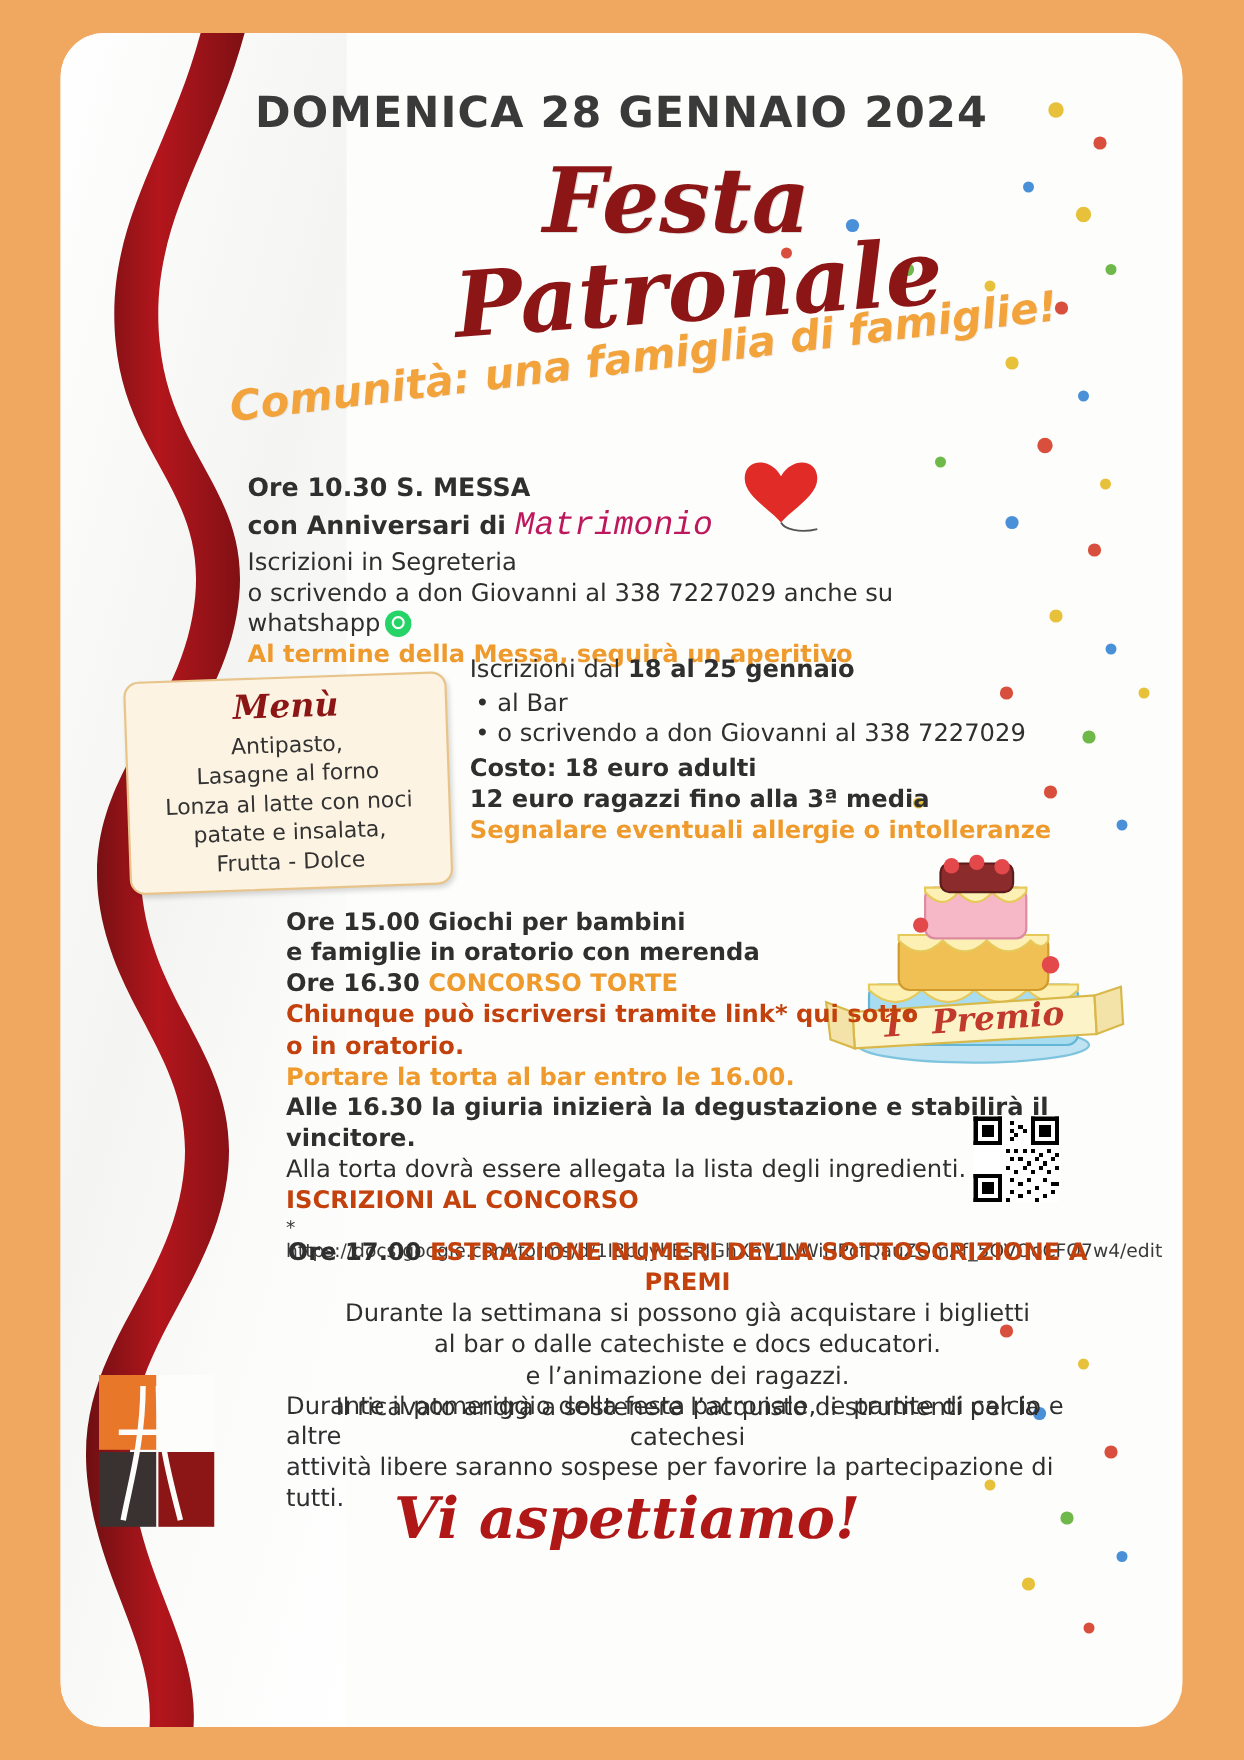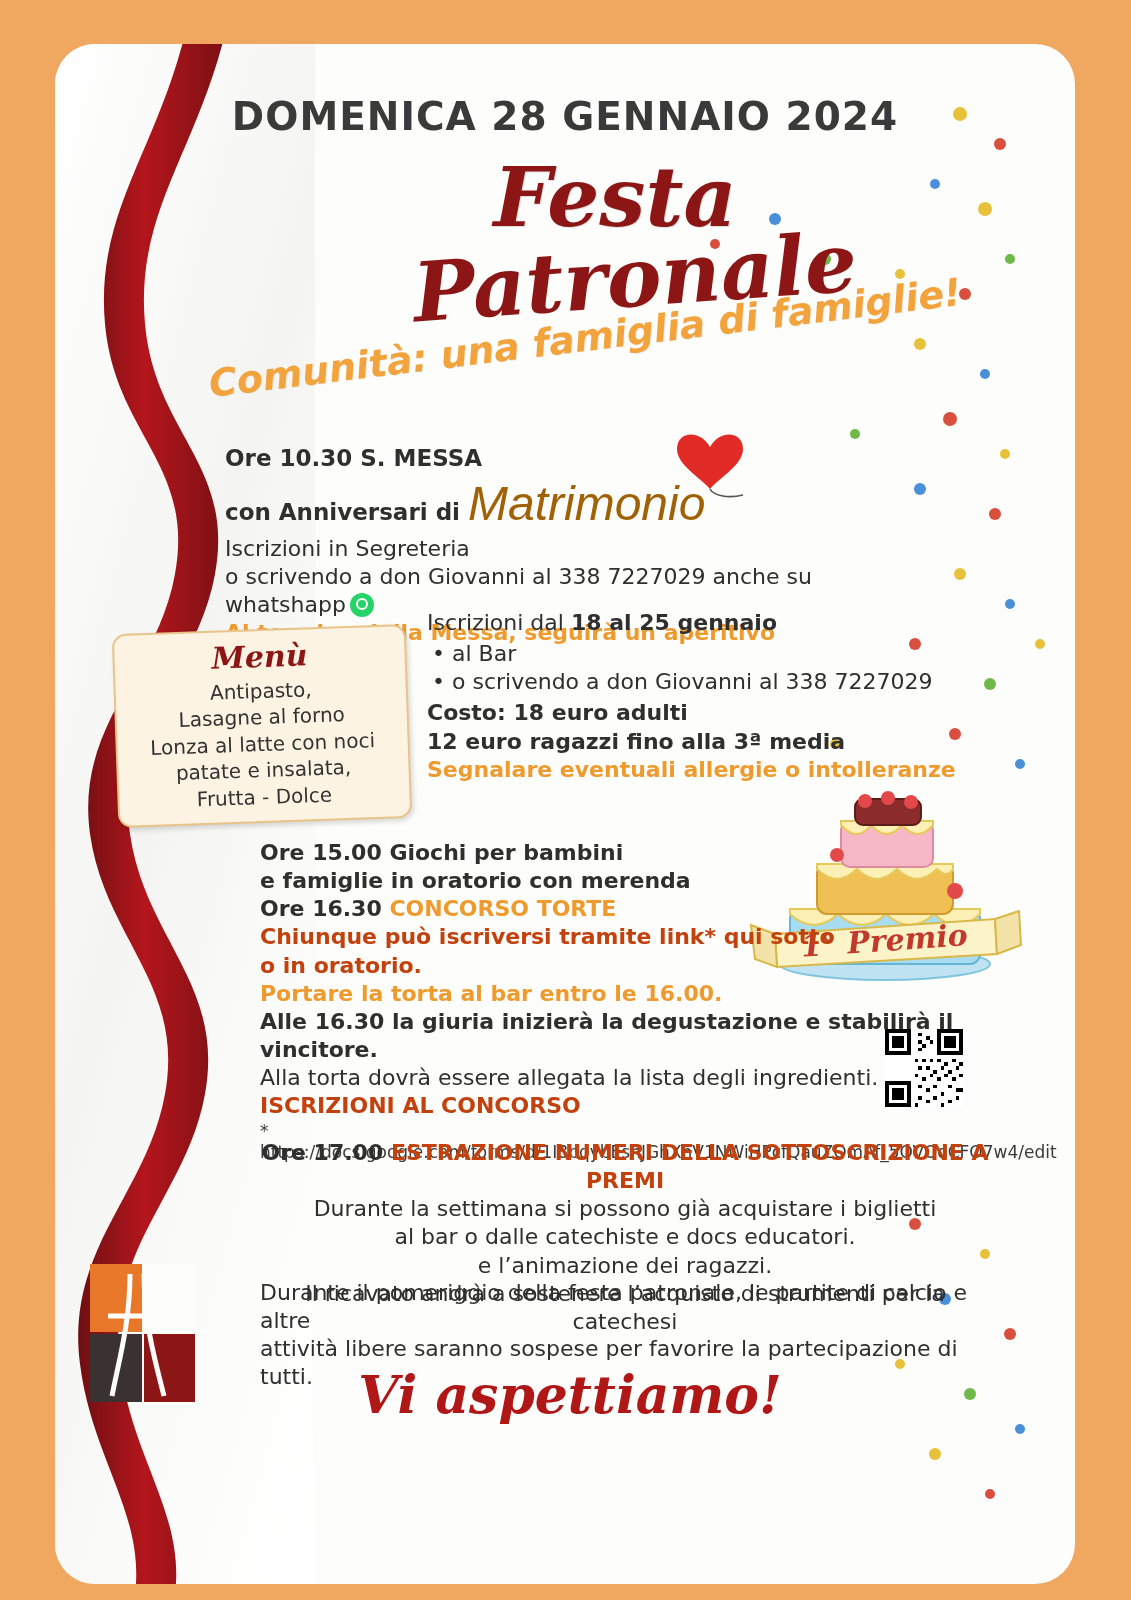--- a/index.html
+++ b/index.html
@@ -3,21 +3,21 @@
 <meta charset="utf-8">
 <style>
   html,body{margin:0;padding:0;}
   body{
     width:1131px;height:1600px;
     background:#f0a860;
     font-family:"DejaVu Sans", sans-serif;
     overflow:hidden;
   }
   .poster{
-    position:absolute;left:55px;top:44px;width:1020px;height:1540px;
+    position:absolute;left:55px;top:30px;width:1020px;height:1540px;
     background:#fdfdfb;border-radius:40px;overflow:hidden;
   }
   
   .swoosh{
     position:absolute;left:0;top:0;width:260px;height:100%;
     background:linear-gradient(105deg,#ffffff 0%,#f4f4f2 45%,#fbfbfa 70%,#ffffff 100%);
     pointer-events:none;
   }
   
   .ribbon{position:absolute;left:20px;top:-10px;width:200px;height:1560px;pointer-events:none;}
@@ -43,21 +43,21 @@
     position:absolute;left:130px;top:272px;width:800px;text-align:center;
     font-family:"DejaVu Sans", sans-serif;font-style:italic;font-weight:bold;
     font-size:38px;color:#f2a33c;transform:rotate(-7deg);
     text-shadow:1px 1px 0 rgba(0,0,0,.06);
   }
 
   .blk{position:absolute;font-size:22px;line-height:1.28;color:#2f2f2f;}
   .b{font-weight:bold;}
   .or{color:#ef9a2d;font-weight:bold;}
   .dr{color:#c2410c;font-weight:bold;}
-  .script{font-family:Liberation Sans, sans-serif;font-style:italic;font-size:48px;color:#a16207;}
+  .script{font-family:Liberation Mono, monospace;font-style:italic;font-size:30px;color:#be185d;}
 
   
   #mass{left:170px;top:400px;width:700px;}
   #mass .l1{font-weight:bold;font-size:23px;}
   #mass .row{display:flex;align-items:baseline;gap:8px;}
 
   
   .menucard{
     position:absolute;left:60px;top:585px;width:290px;height:190px;
     background:#fdf3e2;border:2px solid #e8c48a;border-radius:14px;

